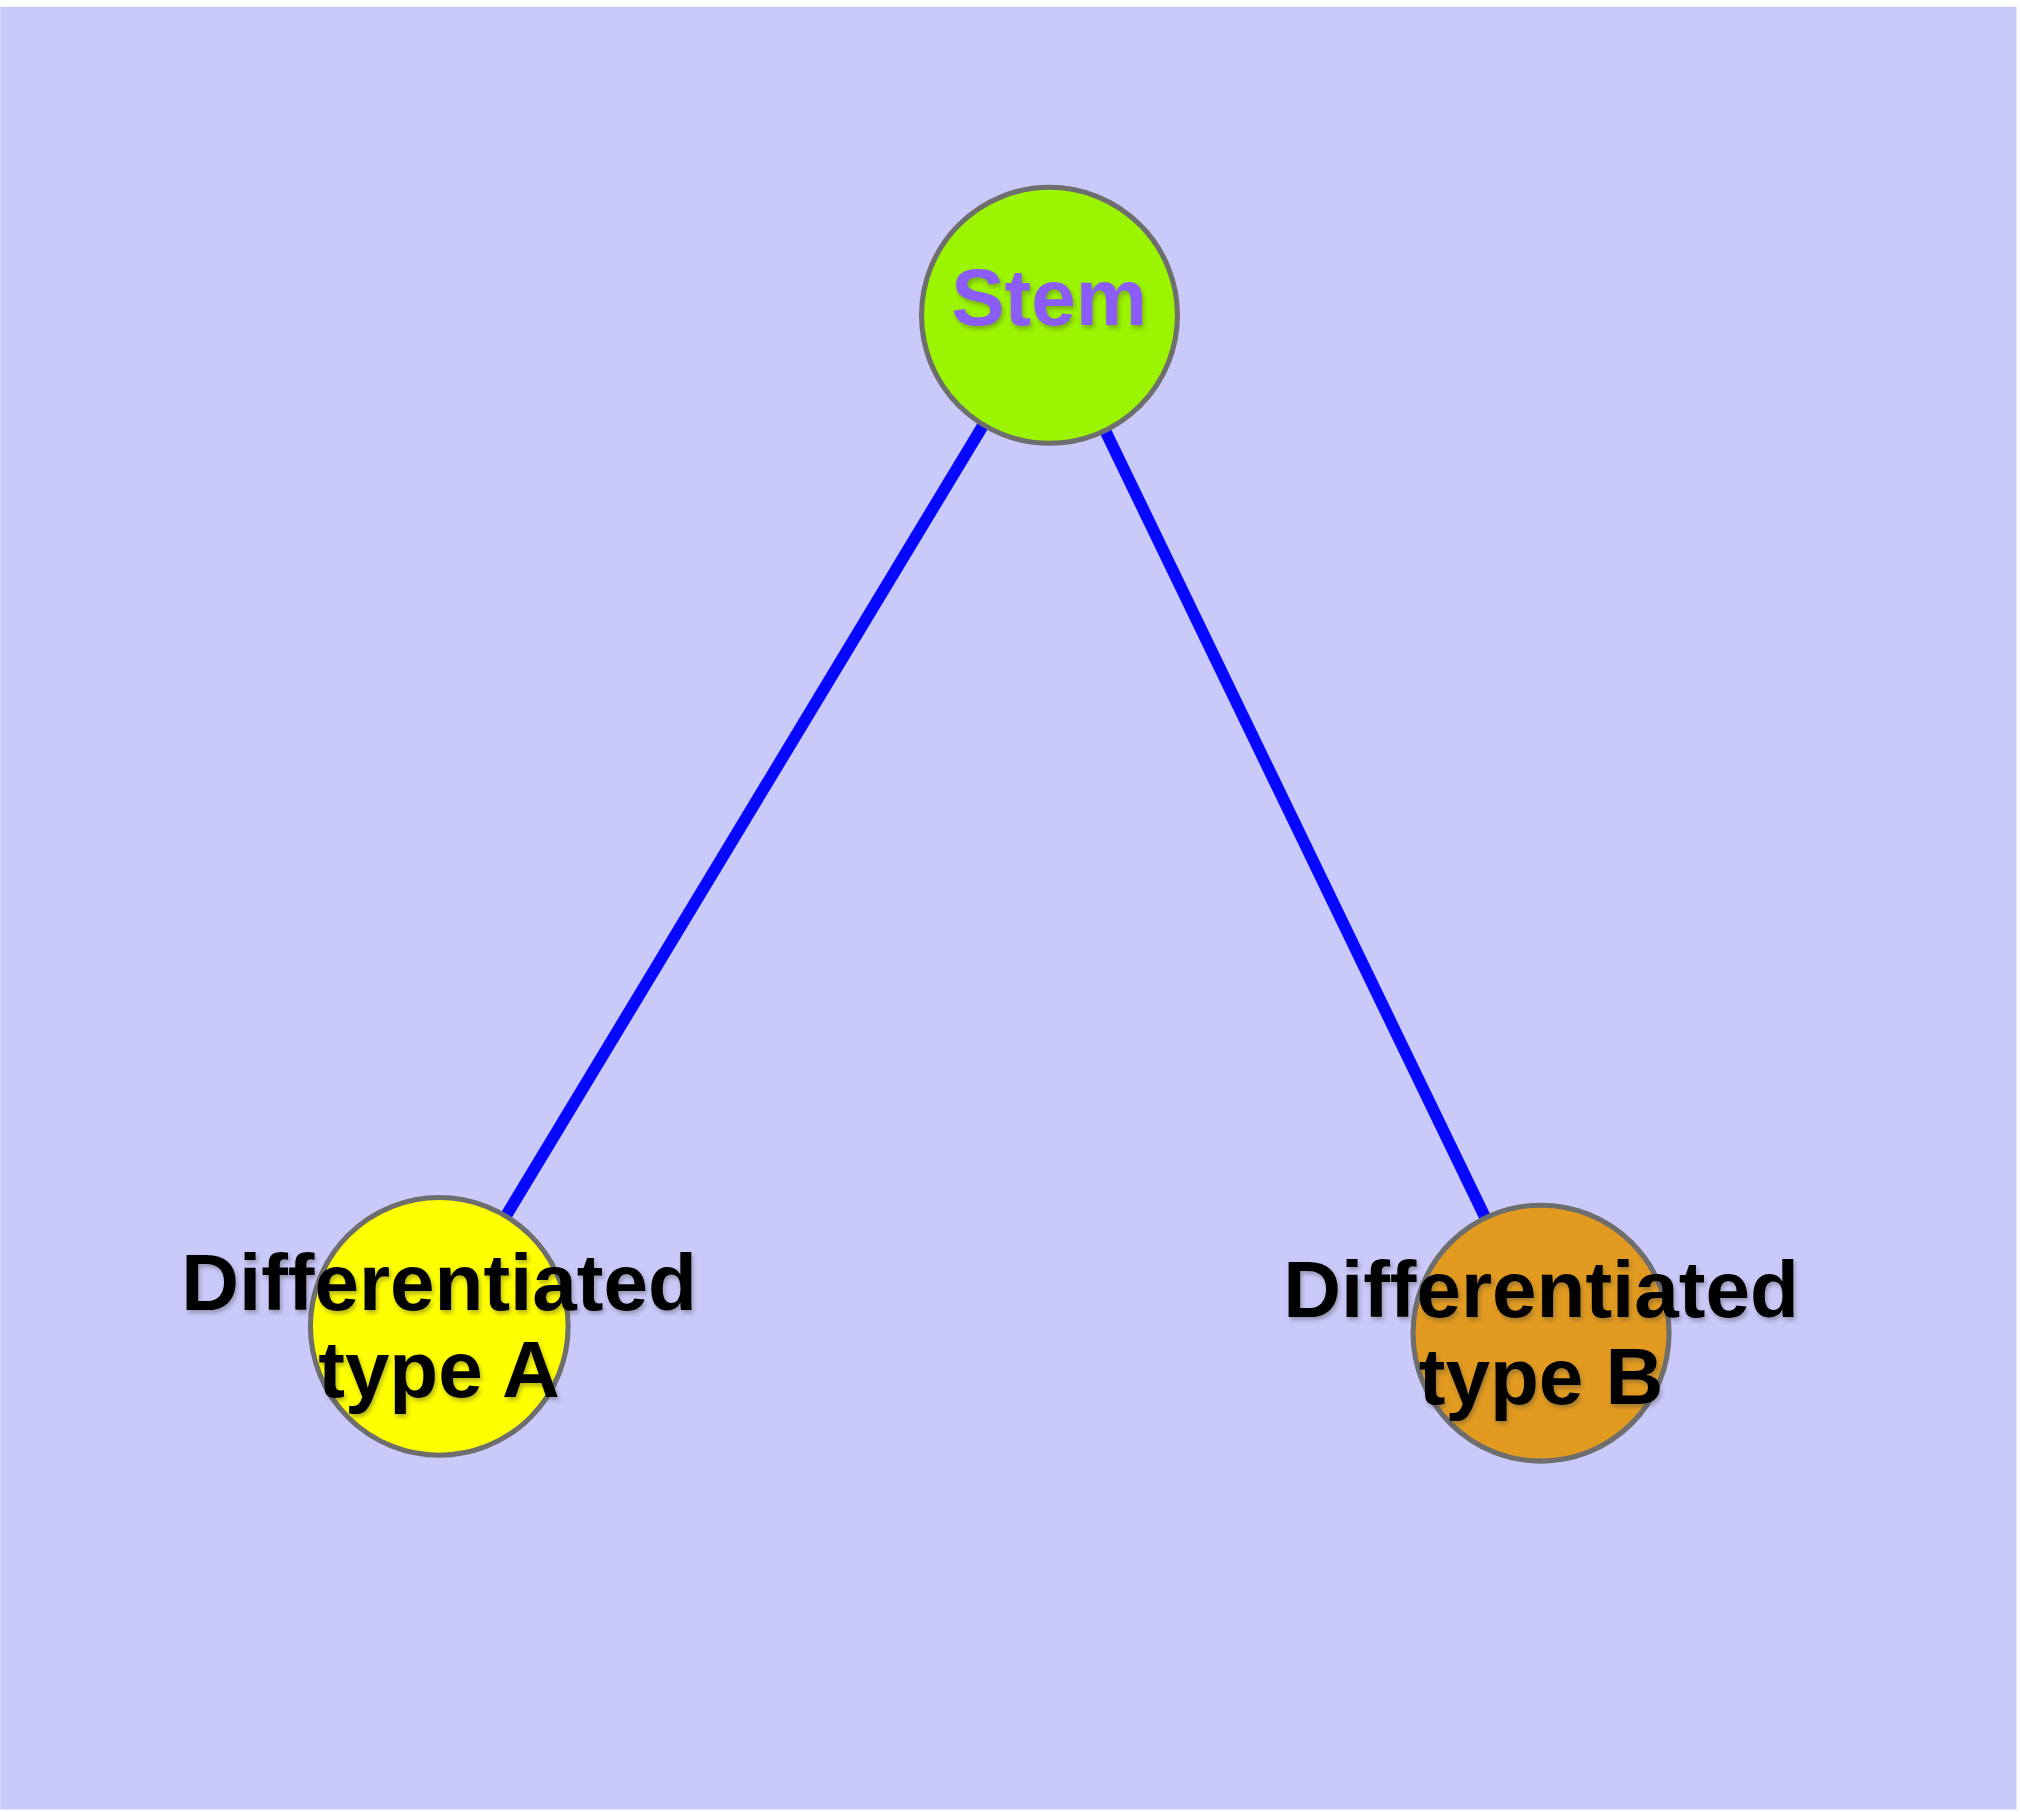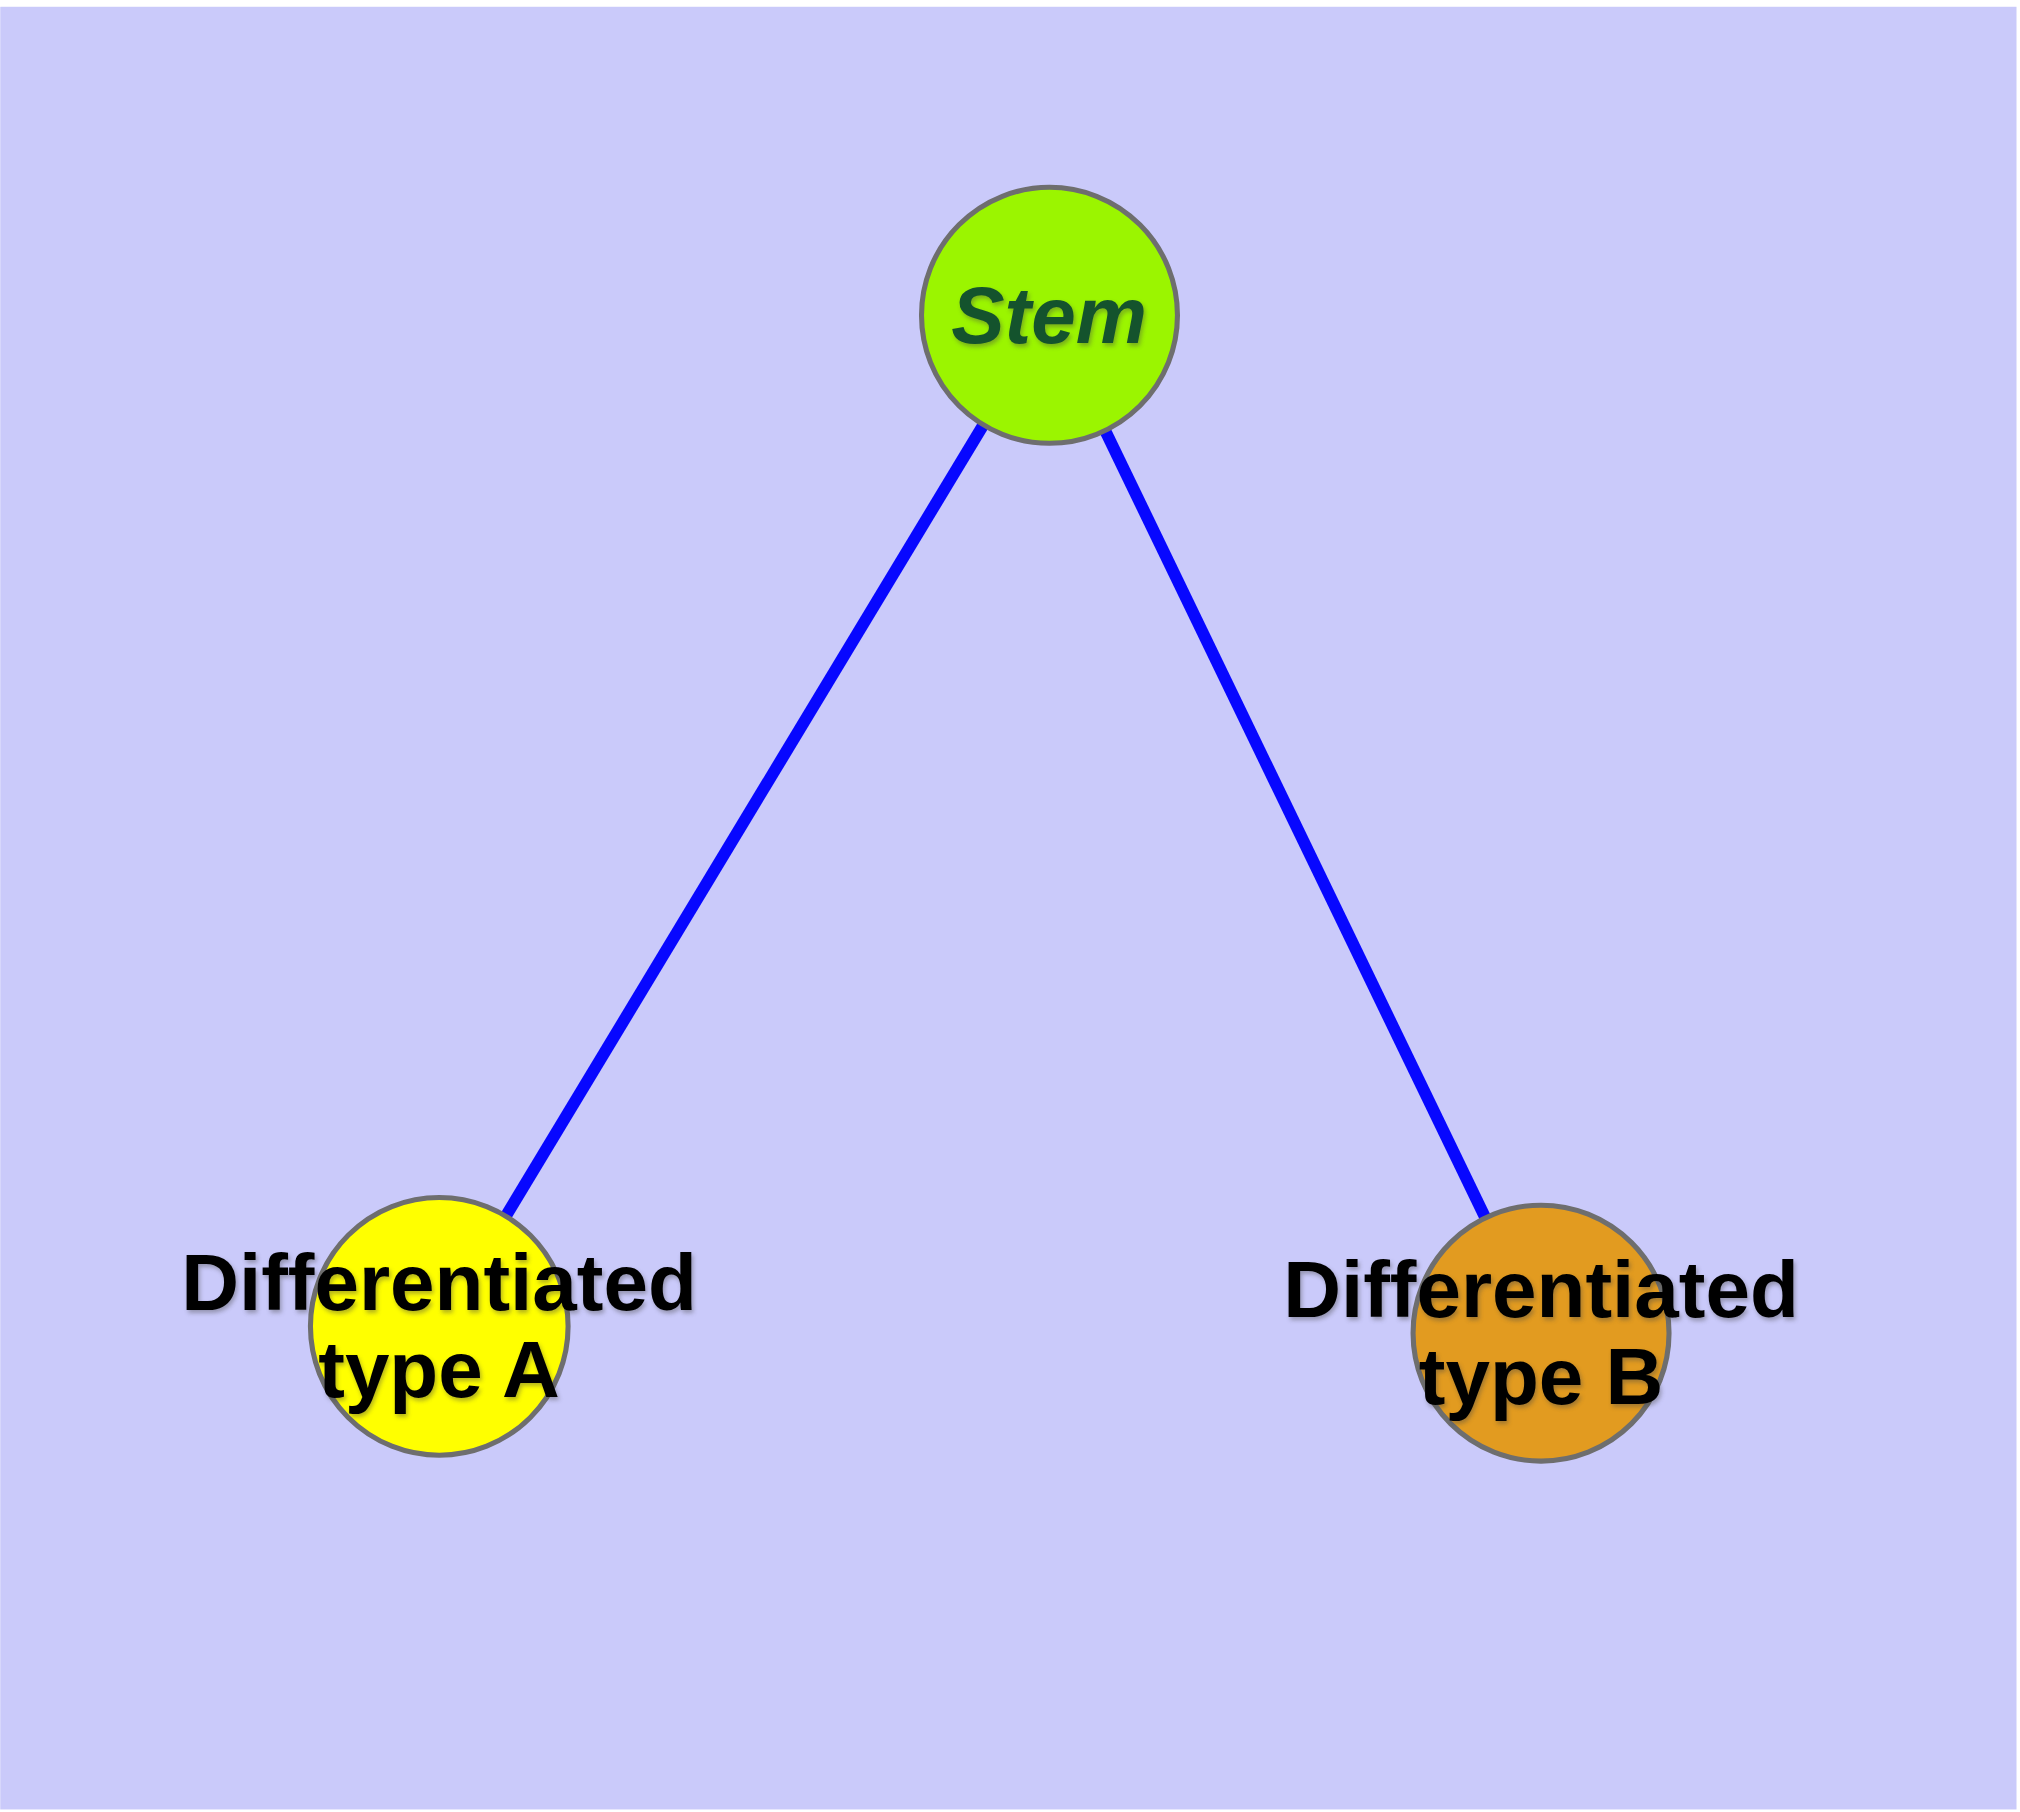--- a/index.html
+++ b/index.html
@@ -47,20 +47,20 @@
     <rect x="0" y="8" width="2379" height="2127" fill="#CACAFA"></rect>
 
     <line stroke-linecap="butt" x1="1238" y1="372" x2="518" y2="1565" stroke="#0707FF" stroke-width="14"></line>
     <line stroke-linecap="butt" x1="1238" y1="372" x2="1818" y2="1573" stroke="#0707FF" stroke-width="14"></line>
 
     <circle cx="1238" cy="372" r="151" fill="#9BF500" stroke="#6E6E6E" stroke-width="6"></circle>
     <circle cx="518" cy="1565" r="152" fill="#FFFF00" stroke="#6E6E6E" stroke-width="6"></circle>
     <circle cx="1818" cy="1573" r="151" fill="#E29B20" stroke="#6E6E6E" stroke-width="6"></circle>
   </svg>
 
-  <div class="node-label" style="left: 1049px; top: 315px; color: #14532d; font-style: italic;">Stem</div>
+  <div class="node-label" style="left: 1049px; top: 297px; color: #8b5cf6;">Stem</div>
   <div class="node-label" style="left: 439px; top: 1326px; color: rgb(0, 0, 0);">Differentiated
 type A</div>
   <div class="node-label" style="left: 1541px; top: 1333px; color: rgb(0, 0, 0);">Differentiated
 type B</div>
 
 </div>
 
 
 </body></html>

